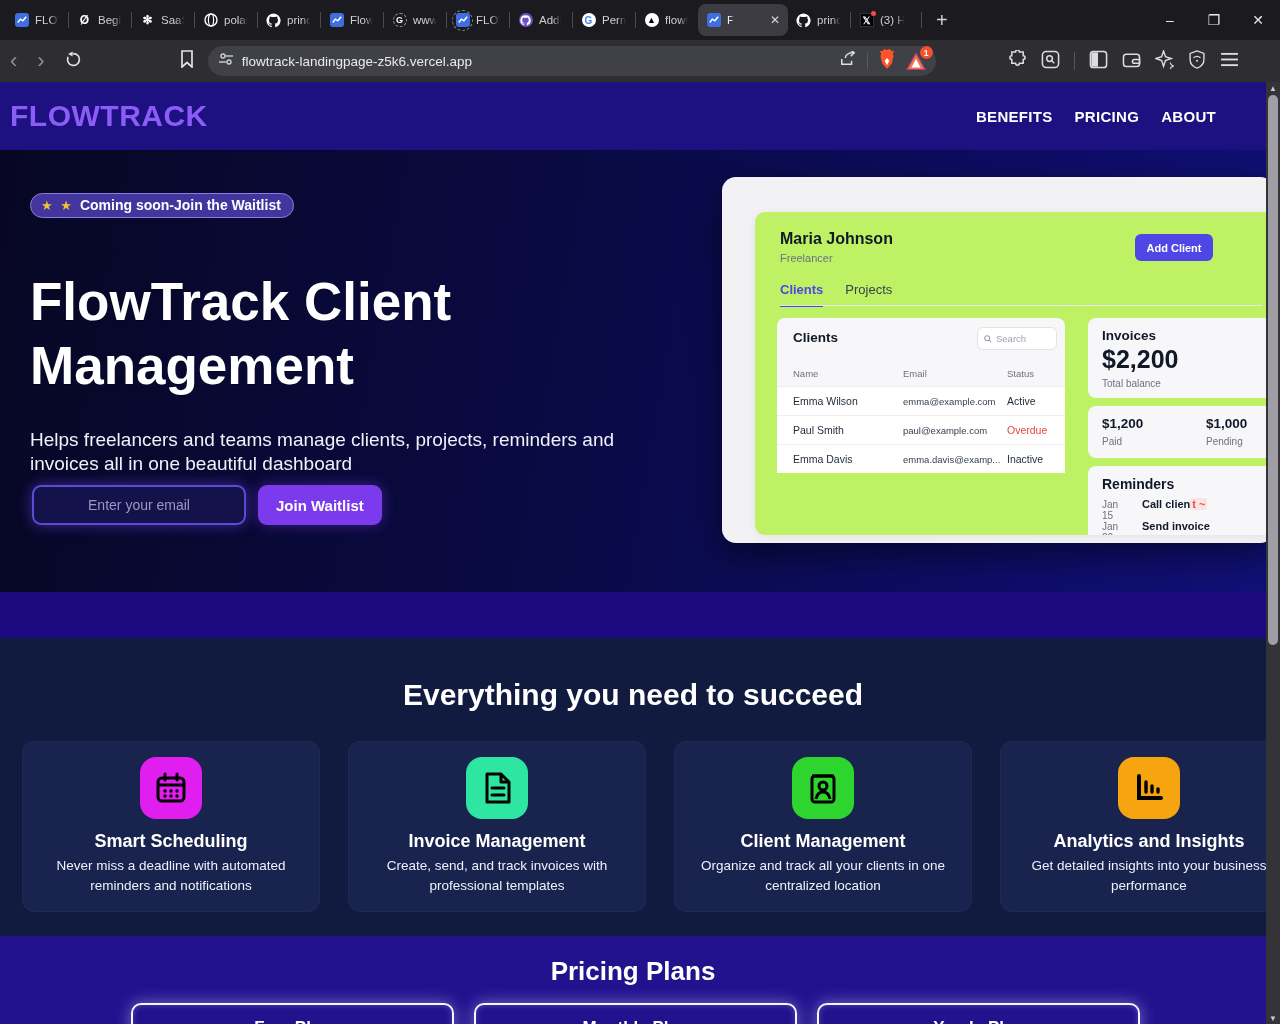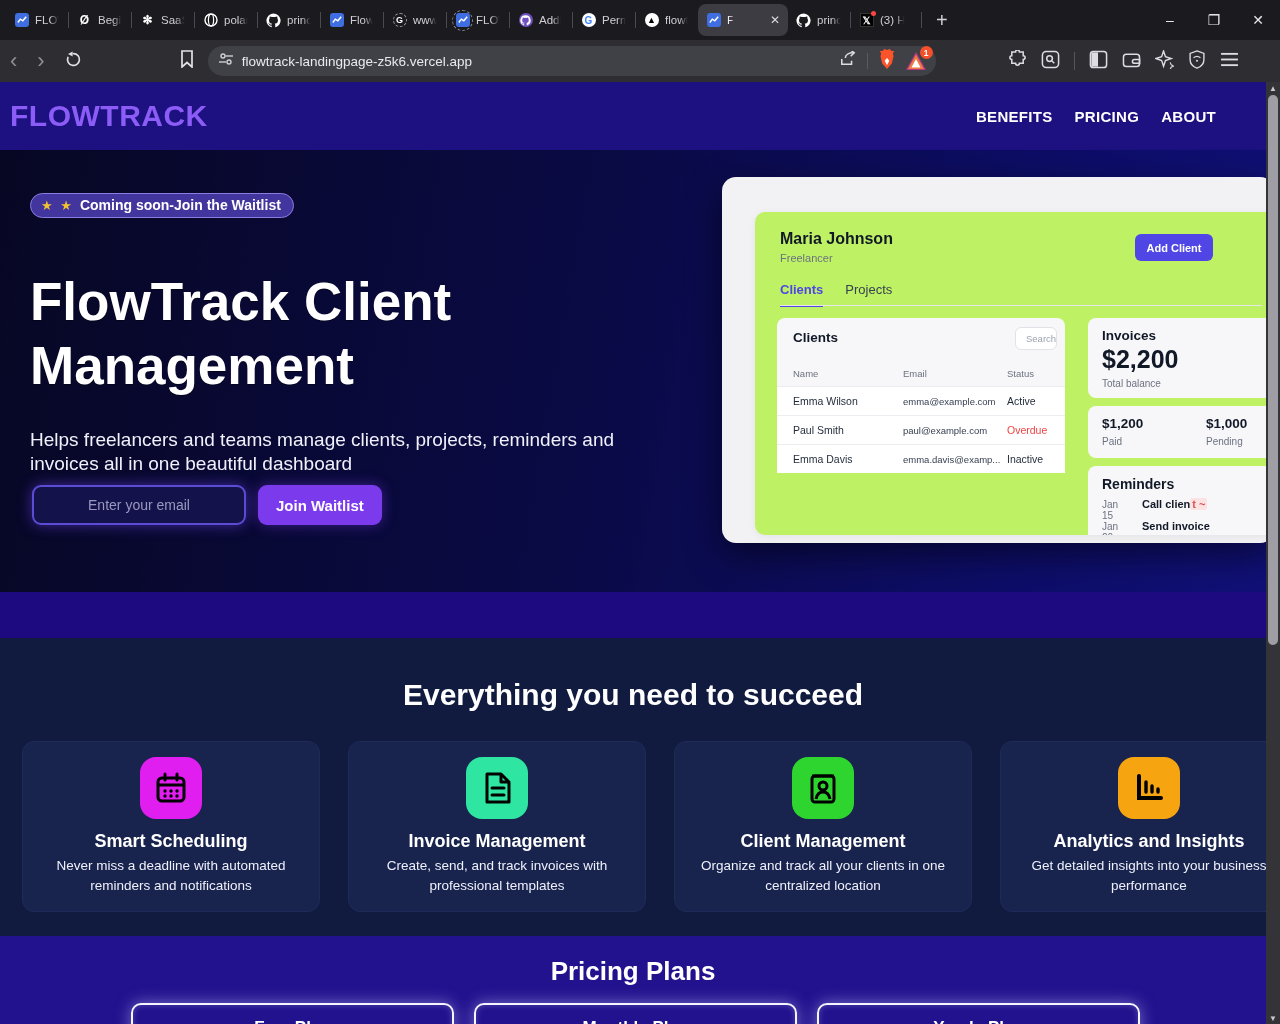--- a/index.html
+++ b/index.html
@@ -65,21 +65,21 @@
   .dj-name { position:absolute; left:25px; top:18px; font-size:16px; font-weight:bold; color:#111827; }
   .dj-role { position:absolute; left:25px; top:40px; font-size:11px; color:#6b7280; }
   .add-client { position:absolute; left:380px; top:22px; width:78px; height:27px; background:#4f46e5; color:#fff; border:none; border-radius:6px; font-size:11px; font-weight:bold; }
   .dtab-row { position:absolute; left:25px; top:70px; display:flex; gap:22px; font-size:13px; }
   .dtab-active { color:#4f46e5; font-weight:bold; padding-bottom:8px; border-bottom:2.5px solid #4f46e5; }
   .dtab { color:#374151; }
   .dash-divider { position:absolute; left:25px; top:93px; right:18px; height:1px; background:#e5e7eb; }
   .panel { position:absolute; background:#f7f7f9; border-radius:8px; }
   .clients-panel { left:22px; top:106px; width:288px; height:152px; }
   .cp-title { position:absolute; left:16px; top:12px; font-size:13.5px; font-weight:bold; color:#111827; }
-  .search-box { position:absolute; right:8px; top:9px; width:42px; height:23px; background:#fff; border:1px solid #e2e2e8; border-radius:6px; display:flex; align-items:center; gap:4px; padding:0 6px; color:#9ca3af; font-size:9.5px; }
+  .search-box { position:absolute; right:8px; top:9px; width:80px; height:23px; background:#fff; border:1px solid #e2e2e8; border-radius:6px; display:flex; align-items:center; gap:4px; padding:0 6px; color:#9ca3af; font-size:9.5px; }
   .ctable { position:absolute; left:0; top:42px; right:0; }
   .crow { display:flex; padding:0 16px; height:29px; align-items:center; background:#fff; border-top:1px solid #ededf1; font-size:10.5px; color:#1f2937; }
   .crow.head { background:transparent; border-top:none; color:#6b7280; font-size:9.5px; height:26px; }
   .c-name { width:110px; }
   .c-email { width:104px; font-size:9.5px; color:#374151; }
   .c-status { flex:1; }
   .invoices-panel { left:333px; top:106px; width:205px; height:80px; }
   .inv-title { position:absolute; left:14px; top:10px; font-size:13.5px; font-weight:bold; color:#111827;text-align:right; }
   .inv-total { position:absolute; left:14px; top:27px; font-size:25px; font-weight:800; color:#111827; }
   .inv-lbl { position:absolute; left:14px; top:60px; font-size:10px; color:#6b7280; }

